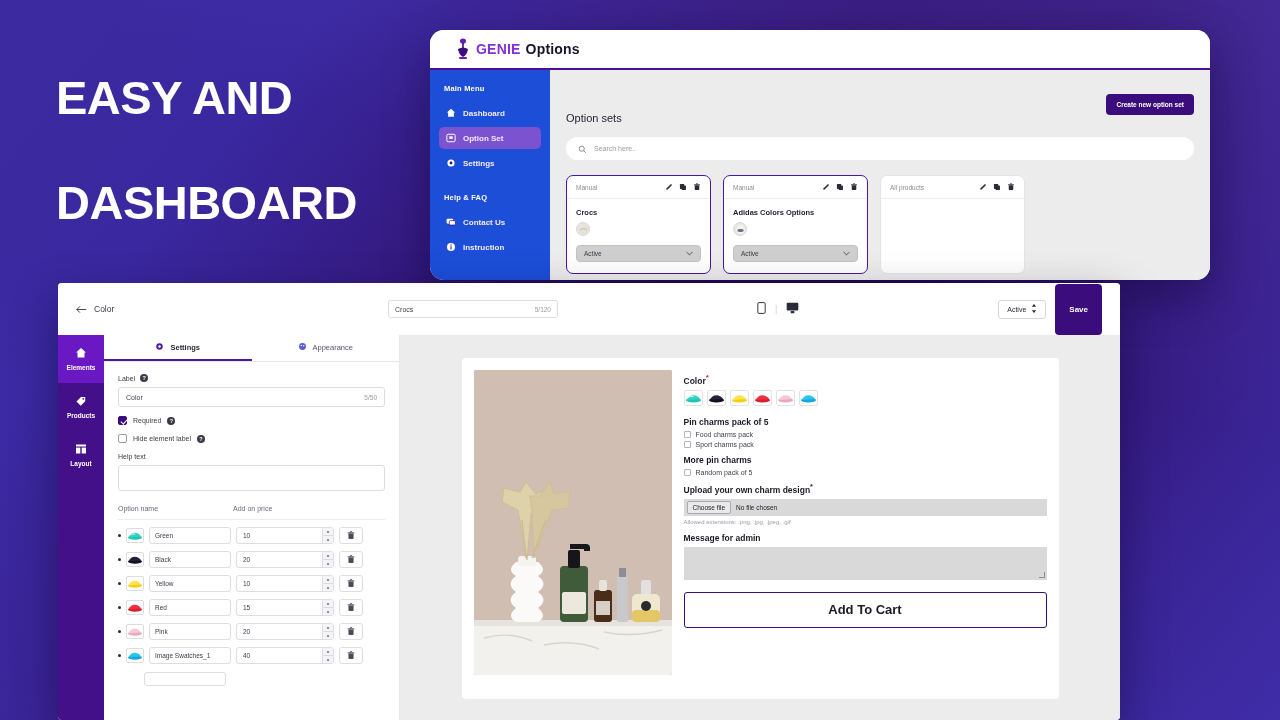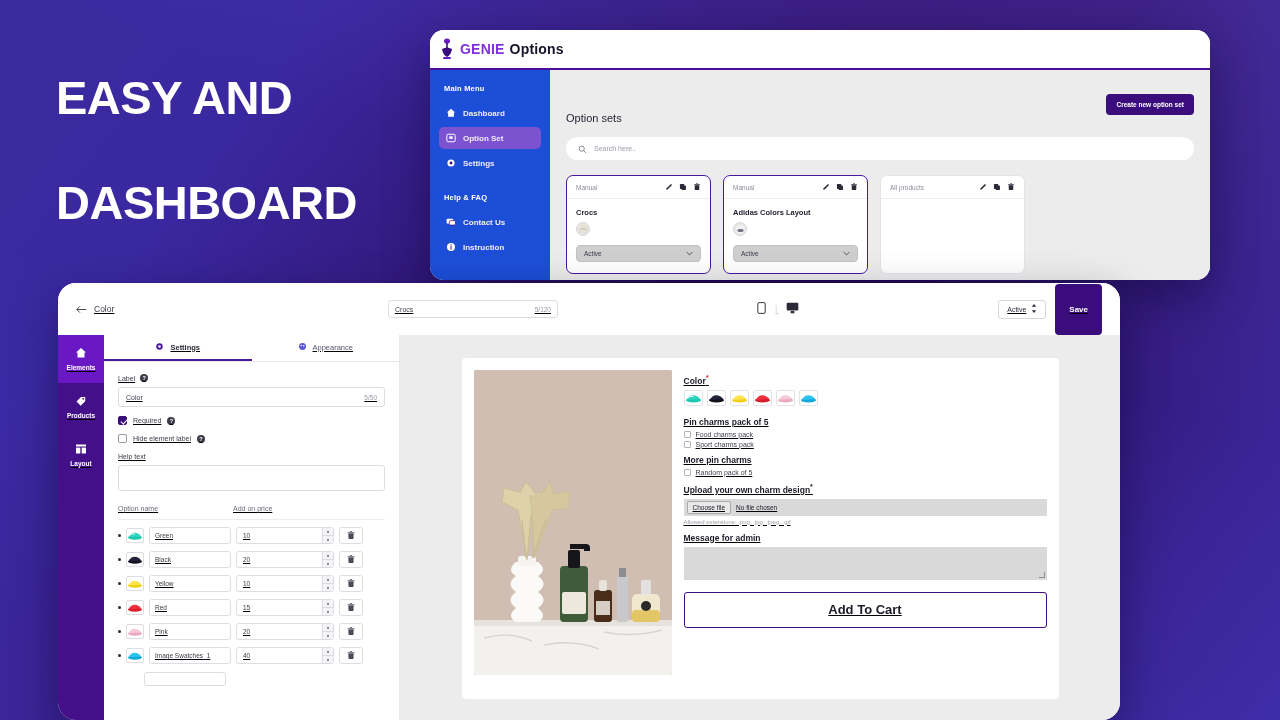--- a/index.html
+++ b/index.html
@@ -30,21 +30,21 @@
     position:absolute; background:#ffffff;
     border-radius:16px;
     box-shadow: 0 18px 46px rgba(10,0,40,.42);
     overflow:hidden;
   }
 
   
   #dash-window{ left:430px; top:30px; width:780px; height:250px; border-radius:14px; }
   .dash-topbar{
     height:40px; background:#fff; display:flex; align-items:center;
-    border-bottom:2px solid #4b0f96; padding-left:9px;
+    border-bottom:2px solid #4b0f96; padding-left:25px;
   }
   .logo-wrap{ display:flex; align-items:center; gap:5px; }
   .logo-mark{ width:16px; height:22px; position:relative; }
   .logo-text{ font-size:14px; font-weight:800; color:#8031d8; letter-spacing:.2px; }
   .logo-text2{ font-size:14px; font-weight:600; color:#16142b; letter-spacing:.2px; }
   .dash-body{ display:flex; height:210px; }
 
   .dash-sidebar{
     width:120px; background:#1d4ed8; color:#fff; padding:12px 9px 0 9px; flex:0 0 120px;
   }
@@ -91,21 +91,21 @@
     display:flex; align-items:center; justify-content:center; overflow:hidden;
   }
   .opt-sel{
     margin-top:9px; height:17px; border-radius:4px; display:flex; align-items:center;
     justify-content:space-between; padding:0 7px; font-size:6.5px; color:#3a3a48;
   }
   .opt-sel.grey{ background:#cfcfcf; border:1px solid #c2c2c2; }
   .opt-sel.white{ background:#fff; border:1px solid #dcdce2; }
 
   
-  #editor-window{ left:58px; top:283px; width:1062px; height:437px; border-radius:18px;text-decoration:underline; }
+  #editor-window{ left:58px; top:283px; width:1062px; height:437px; border-radius:4px; }
   .ed-topbar{ height:52px; display:flex; align-items:center; padding:0 18px; background:#fff; }
   .ed-back{ display:flex; align-items:center; gap:7px; width:300px; }
   .ed-back-label{ font-size:8.5px; color:#3b3b48; }
   .ed-title-field{
     width:170px; height:18px; border:1px solid #dcdce2; border-radius:3px;
     display:flex; align-items:center; justify-content:space-between; padding:0 6px;
     font-size:7px; color:#3b3b48; margin-left:12px;
   }
   .ed-count{ color:#9a9aa6; font-size:6.5px; }
   .ed-center{ flex:1; display:flex; align-items:center; justify-content:center; gap:9px; }
@@ -395,21 +395,21 @@
               <span>
                   <svg width="8" height="8" viewBox="0 0 12 12">
                     <rect x="2.6" y="3.4" width="6.8" height="7" rx="1" fill="#2b2b38"></rect>
                     <rect x="1.6" y="2" width="8.8" height="1.4" fill="#2b2b38"></rect>
                     <rect x="4.6" y=".6" width="2.8" height="1.3" fill="#2b2b38"></rect>
                   </svg>
                 </span>
             </span>
           </div>
           <div class="opt-card-body">
-            <div class="opt-name">Adidas Colors Layout</div>
+            <div class="opt-name">Adidas Colors Options</div>
             <div class="opt-thumb">
               <svg width="11" height="11" viewBox="0 0 12 12">
                   <ellipse cx="6" cy="6" rx="5" ry="5" fill="#f1f1f4"></ellipse>
                   <ellipse cx="6" cy="7" rx="3.4" ry="1.6" fill="#6f6f80"></ellipse>
                 </svg>
             </div>
             <div class="opt-sel grey">
               <span>Active</span>
               <span><svg width="7" height="5" viewBox="0 0 10 6">
                     <path d="M1 1 L5 5 L9 1" fill="none" stroke="#3a3a48" stroke-width="1.2"></path>

